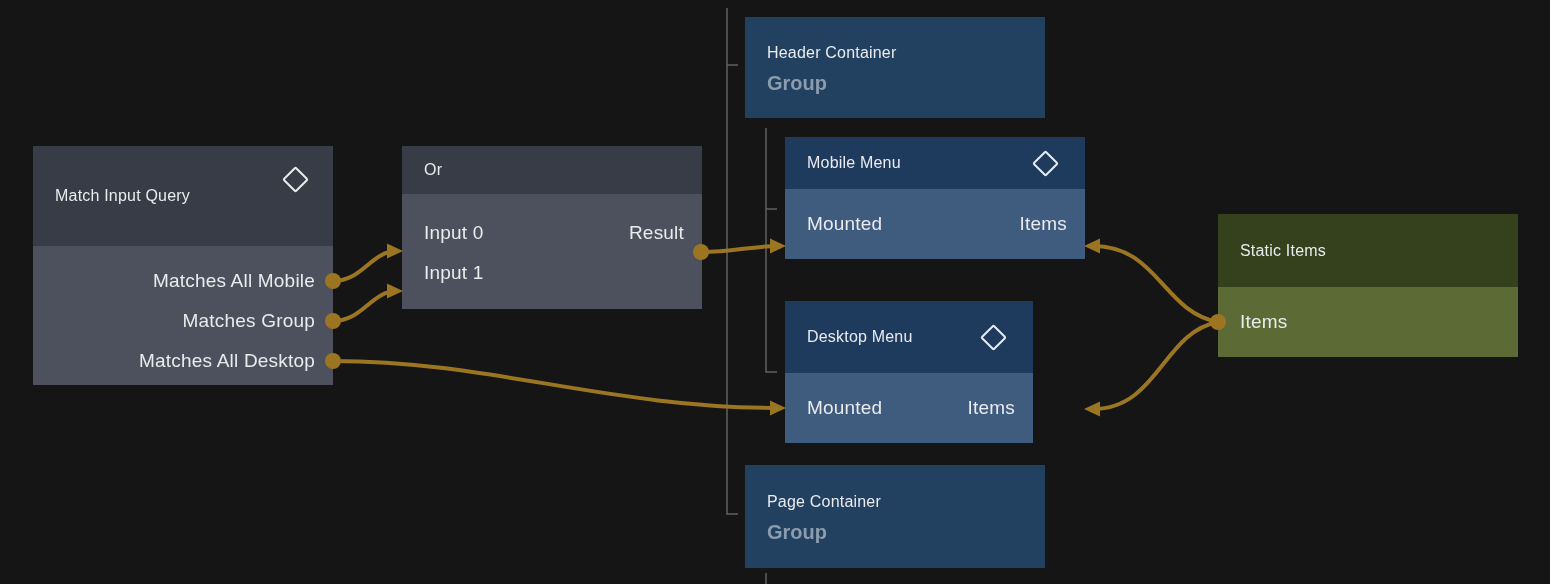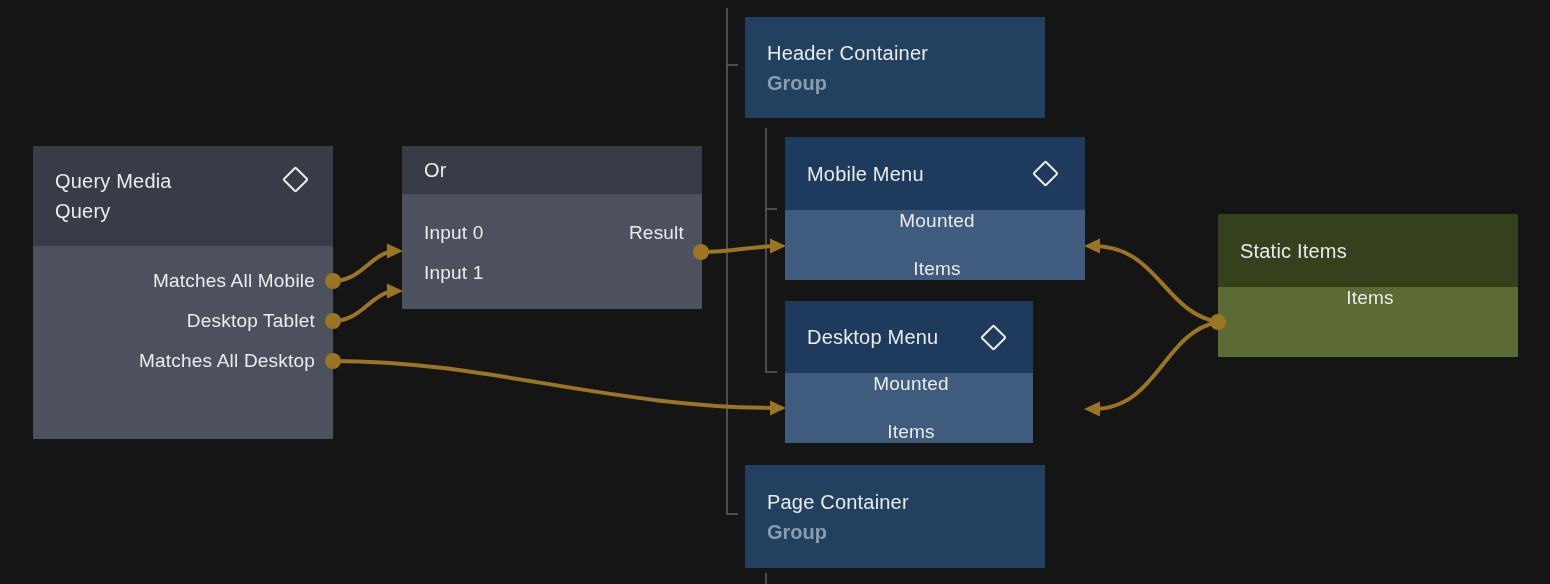--- a/index.html
+++ b/index.html
@@ -21,33 +21,33 @@
   .comp-hdr  { background:var(--component-header,#1e3a5d); }
   .comp-body { background:var(--component-body,#3f5b7e); box-sizing:border-box; }
   .arr-hdr   { background:var(--array-header,#35411c); }
   .arr-body  { background:var(--array-body,#5c6a35); box-sizing:border-box; }
   .group-node {
     background:var(--group-fill,#22405f);
     display:flex; flex-direction:column; justify-content:center;
     padding-left:22px; box-sizing:border-box;
   }
   .title {
-    font-size:20px; line-height:30px;
+    font-size:16px; line-height:30px;
     color:var(--title-text,#e9ebed); letter-spacing:.2px;
   }
   .wrap-title { max-width:150px; }
   .subtitle { font-size:20px; line-height:30px; color:var(--subtitle-text,#8b9cae);font-weight:bold; }
   .port {
     height:40px; display:flex; align-items:center;
     font-size:19px; color:var(--port-text,#e9ebed);
     padding:0 18px 0 22px; letter-spacing:.2px;
   }
   .port.out  { justify-content:flex-end; }
   .port.dual { justify-content:space-between; }
-  .port.tall { height:70px;flex-direction:column; }
+  .port.tall { height:70px; }
   .diamond {
     width:15px; height:15px; flex:none;
     border:2px solid var(--title-text,#e9ebed);
     border-radius:2px;
     transform:rotate(45deg);
   }
   .abs-diamond { position:absolute; top:24px; right:28px; }
   #wire-layer {
     position:absolute; left:0; top:0; z-index:2;
     pointer-events:none;
@@ -57,29 +57,29 @@
   .wire-dot { fill:var(--wire,#9b7522); }
   .arrow { fill:var(--wire,#9b7522); }
 </style>
 </head>
 <body>
 
 <div id="canvas">
 
   <div class="node" style="left:33px; top:146px; width:300px;">
     <div class="hdr logic-hdr" style="height:100px;">
-      <div class="title wrap-title">Query Media Query</div>
+      <div class="title wrap-title">Match Input Query</div>
       <span class="diamond abs-diamond"></span>
     </div>
-    <div class="logic-body" style="height:193px; padding-top:15px;">
+    <div class="logic-body" style="height:139px; padding-top:15px;">
       <div class="port out">
         <span>Matches All Mobile</span>
       </div>
       <div class="port out">
-        <span>Desktop Tablet</span>
+        <span>Matches Group</span>
       </div>
       <div class="port out">
         <span>Matches All Desktop</span>
       </div>
     </div>
   </div>
 
   <div class="node" style="left:402px; top:146px; width:300px;">
     <div class="hdr logic-hdr" style="height:48px;">
       <div class="title">Or</div>
@@ -94,21 +94,21 @@
       </div>
     </div>
   </div>
 
   <div class="node group-node" style="left:745px; top:17px; width:300px; height:101px;">
     <div class="title">Header Container</div>
     <div class="subtitle">Group</div>
   </div>
 
   <div class="node" style="left:785px; top:137px; width:300px;">
-    <div class="hdr comp-hdr" style="height:73px;">
+    <div class="hdr comp-hdr" style="height:52px;">
       <div class="title">Mobile Menu</div>
       <span class="diamond" style="margin-right:8px;"></span>
     </div>
     <div class="comp-body" style="height:70px;">
       <div class="port dual tall">
         <span>Mounted</span>
         <span>Items</span>
       </div>
     </div>
   </div>

